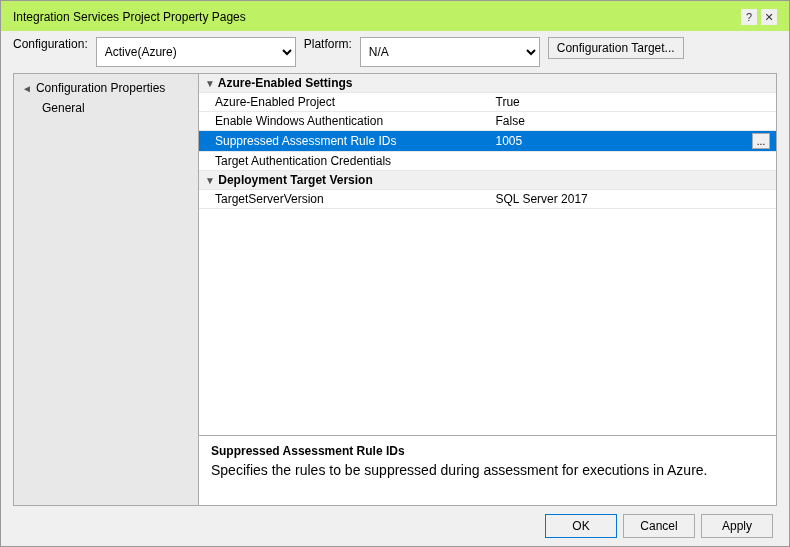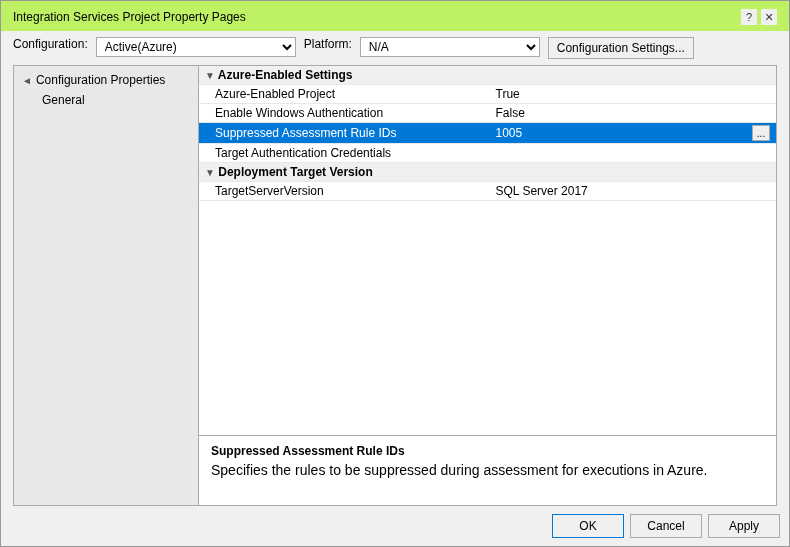--- a/index.html
+++ b/index.html
@@ -55,21 +55,21 @@
       align-items: flex-start;
       padding: 6px 12px;
       gap: 8px;
       background: #f0f0f0;
     }
     .toolbar-label {
       font-size: 12px;
       color: #000;
     }
     .toolbar-select {
-      height: 20px;
+      height: 30px;
       border: 1px solid #aaa;
       background: white;
       font-size: 12px;
       padding: 0 4px;
       cursor: pointer;
       width: 140px;
     }
     .config-select { width: 200px; }
     .platform-select { width: 180px; }
     .config-manager-btn {
@@ -155,21 +155,21 @@
       font-size: 12px;
       margin-bottom: 4px;
     }
     .desc-text {
       font-size: 14px;
       color: #000000;
     }
     .footer {
       display: flex;
       justify-content: flex-end;
-      padding: 8px 9px;
+      padding: 8px 16px;
       gap: 6px;
       background: #f0f0f0;
     }
     .footer-btn {
       height: 24px;
       min-width: 72px;
       background: #f0f0f0;
       border: 1px solid #aaa;
       font-size: 12px;
       padding: 0 12px;
@@ -240,21 +240,21 @@
 
   <div class="toolbar-row">
     <label class="toolbar-label">Configuration:</label>
     <select class="toolbar-select config-select">
       <option>Active(Azure)</option>
     </select>
     <label class="toolbar-label">Platform:</label>
     <select class="toolbar-select platform-select">
       <option>N/A</option>
     </select>
-    <button class="config-manager-btn">Configuration Settings...</button>
+    <button class="config-manager-btn">Configuration Target...</button>
   </div>
 
   <div class="content-area">
 
     <div class="left-panel">
       <div class="tree-item parent">
         <span class="tree-arrow">◄</span>
         <span>Configuration Properties</span>
       </div>
       <div class="tree-item tree-child">

